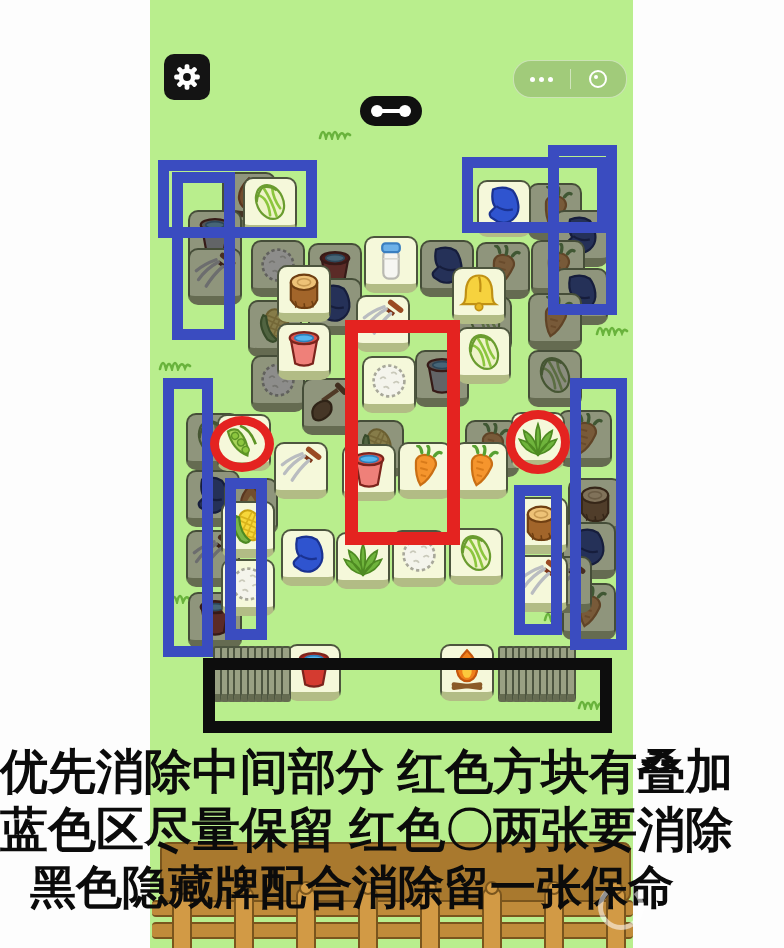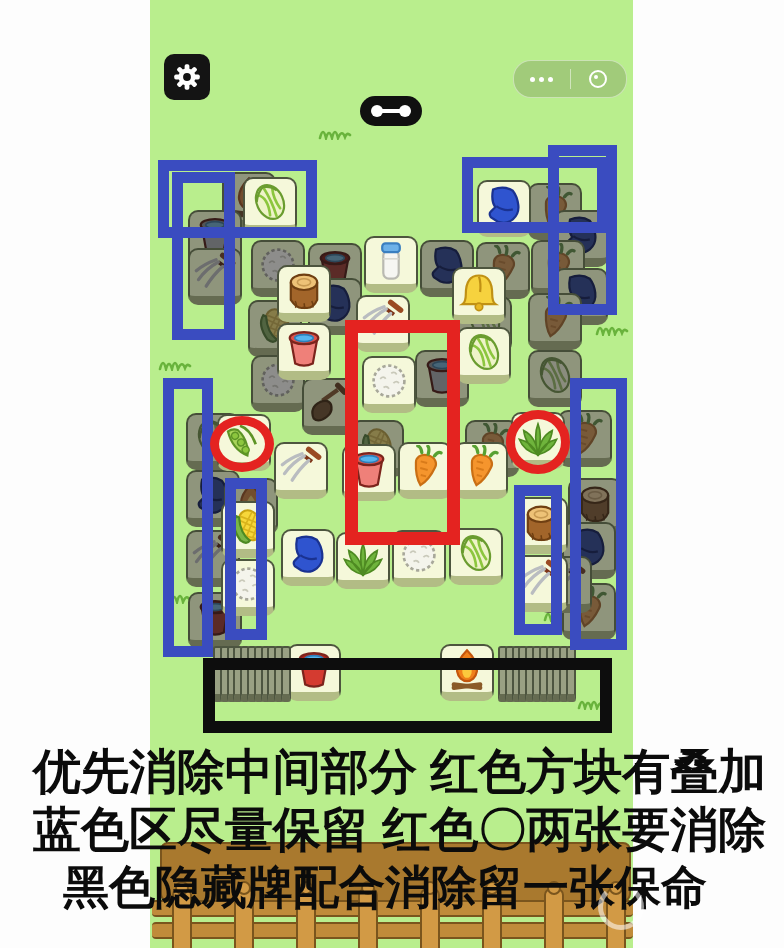--- a/index.html
+++ b/index.html
@@ -35,21 +35,21 @@
   .tile.dark{background:#8f957c;border-color:#454d38;border-bottom-color:#656b51;}
   .tile .icn{width:44px;height:44px;display:block;}
   .tile.dark .icn{filter:brightness(.58) saturate(.55);}
   .icn svg{width:100%;height:100%;display:block;}
   .sliver{position:absolute;width:6px;height:46px;background:#99a083;border:2px solid #4d5540;
           border-bottom-width:8px;border-bottom-color:#656b51;border-radius:3px;}
   
   .ann{position:absolute;pointer-events:none;box-sizing:border-box;}
   
   .tip-line{position:absolute;left:0;width:704px;text-align:center;font-weight:900;color:#0b0b0b;
-            white-space:nowrap;padding-left:33px;}
+            white-space:nowrap;}
   
   .plank{position:absolute;border-radius:8px;}
   .rail{position:absolute;border-radius:4px;}
   .post{position:absolute;width:16px;height:60px;background:#d29a45;border:2px solid #7a551d;
         border-radius:7px 7px 3px 3px;}
   .post::before{content:"";position:absolute;left:1px;top:-9px;width:10px;height:10px;
         border-radius:50%;background:#d29a45;border:2px solid #7a551d;}
   .doodle{position:absolute;}
   .watermark{position:absolute;width:36px;height:36px;border:5px solid rgba(255,255,255,.55);
              border-radius:50%;border-top-color:transparent;}

